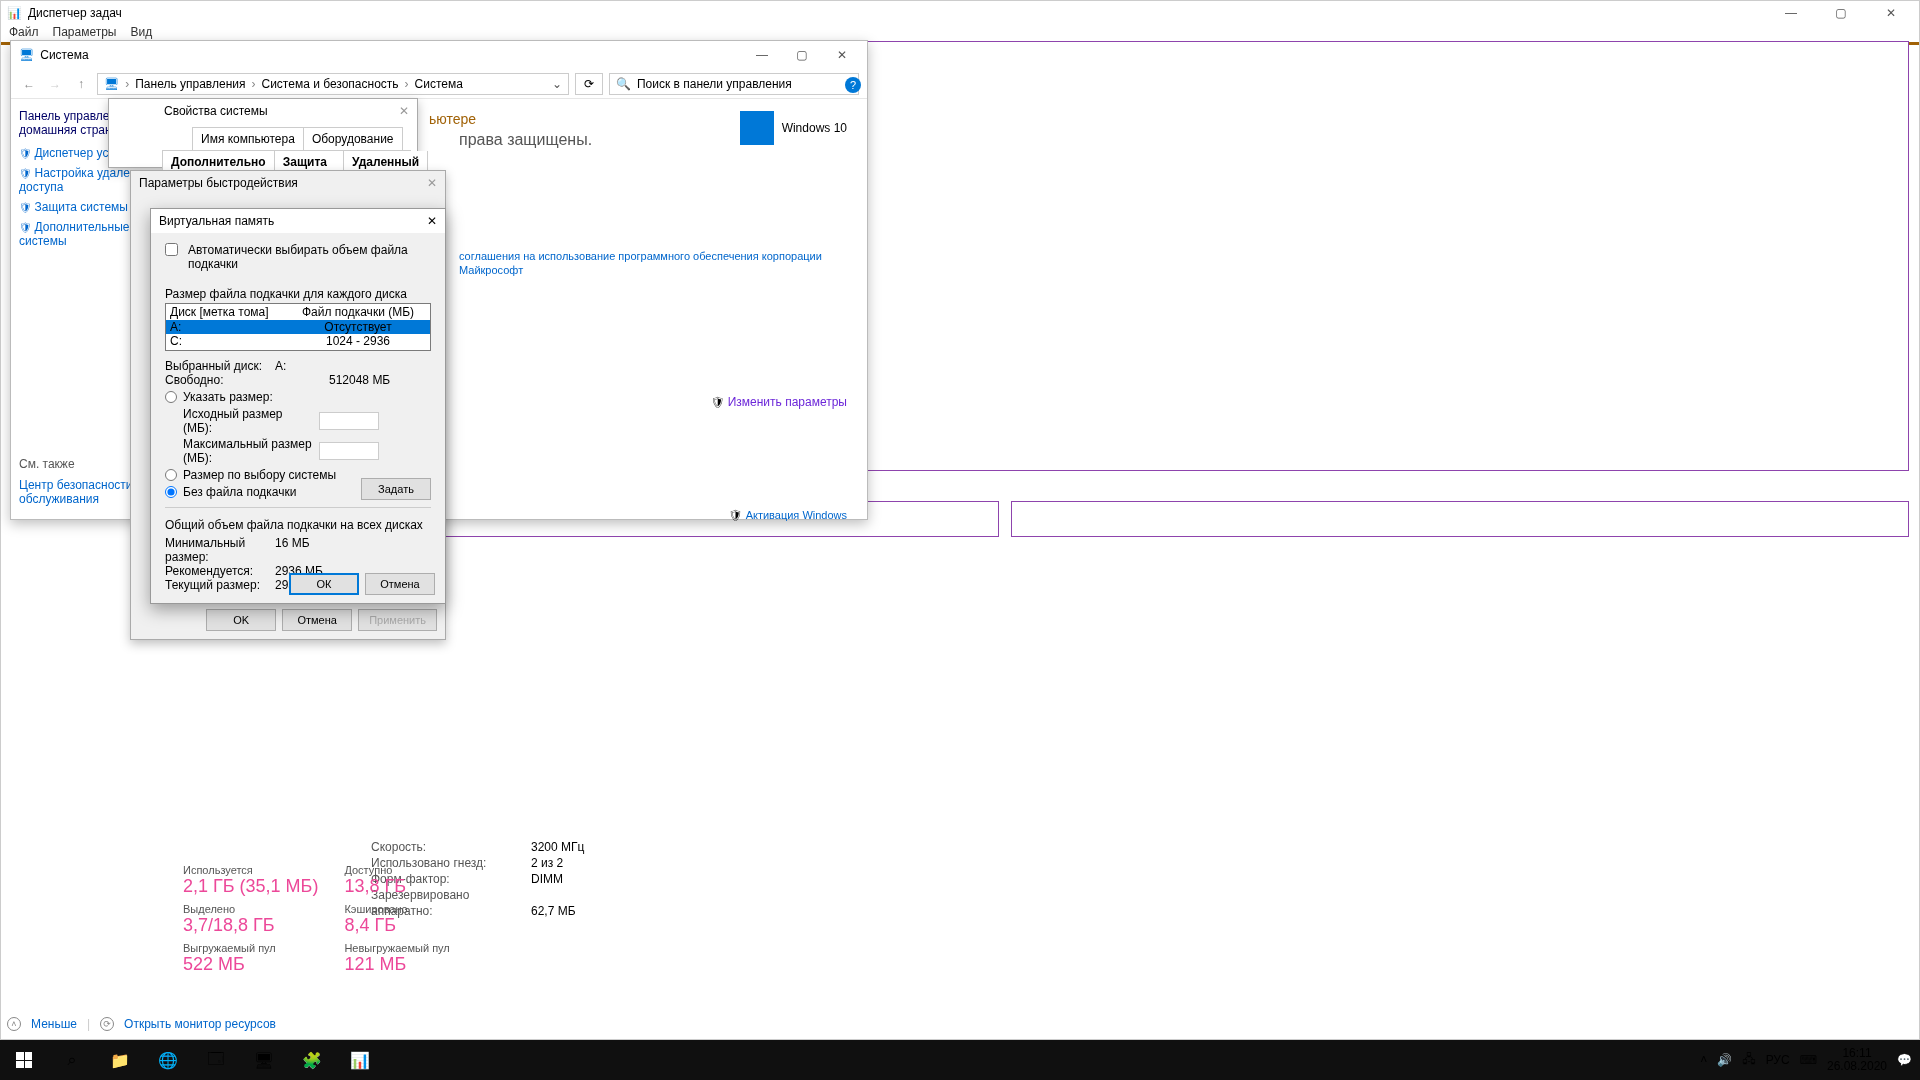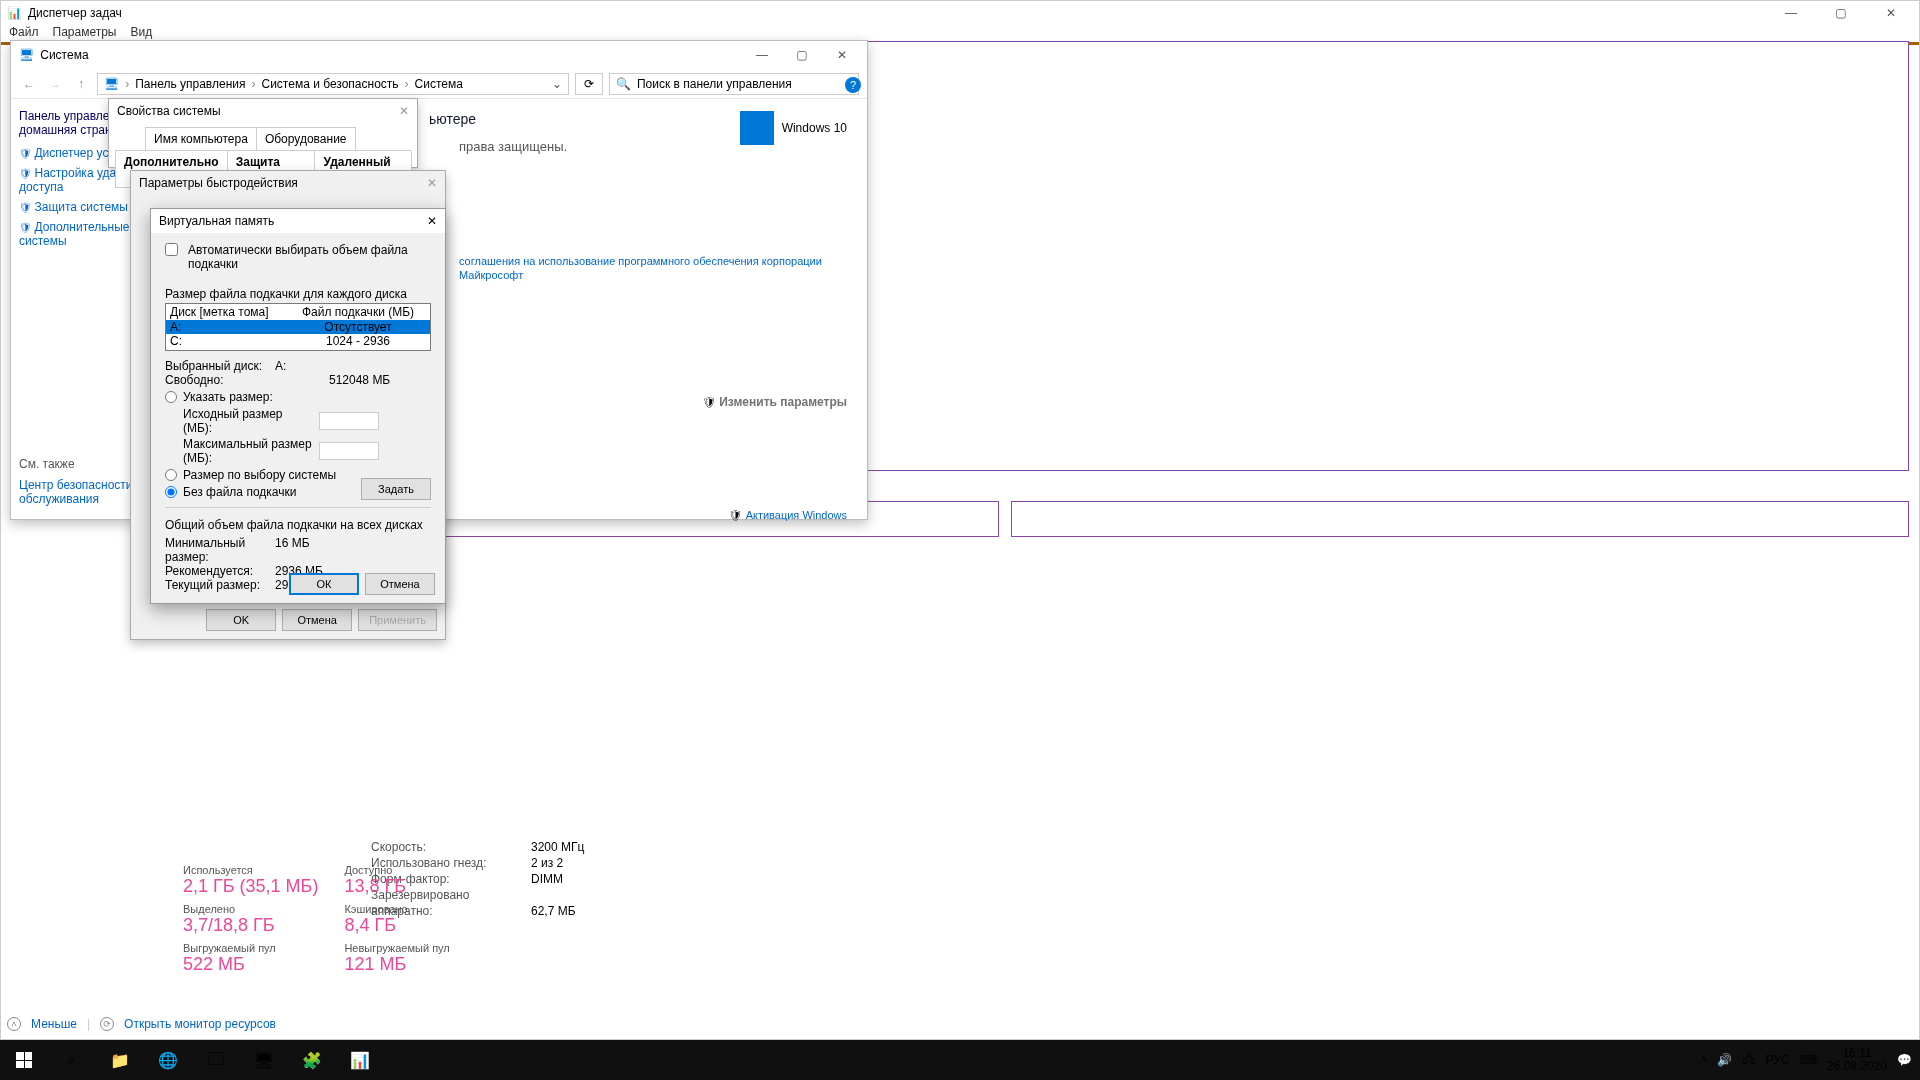--- a/index.html
+++ b/index.html
@@ -40,33 +40,33 @@
 .addr span.sep { color:#888;}
 .refresh { width:28px; height:22px; border:1px solid #ccc; display:flex; align-items:center; justify-content:center;}
 .search { width:250px; height:22px; border:1px solid #ccc; display:flex; align-items:center; padding:0 6px; gap:6px; font-size:11px; color:#888;}
 .sys-body { display:flex; height:calc(100% - 58px);}
 .sys-side { width:200px; padding:10px 8px; font-size:12px;}
 .sys-side a { color:#0066cc; display:block; padding:3px 0;}
 .sys-side a.shield::before { content:"🛡 "; font-size:10px;}
 .sys-side h5 { color:#006; font-size:12px; font-weight:normal; margin-bottom:6px;}
 .sys-side .seealso { position:absolute; bottom:10px; left:8px; width:190px; color:#555;}
 .sys-main { flex:1; padding:12px 18px; position:relative;}
-.sys-main h3 { font-size:14px; color:#0f172a; font-weight:normal;}
-.sys-main .rights { font-size:13px; color:#555; margin-top:12px;}
+.sys-main h3 { font-size:14px; color:#a16207; font-weight:normal;}
+.sys-main .rights { font-size:16px; color:#555; margin-top:4px;}
 .winlogo { position:absolute; right:20px; top:12px; font-size:32px; color:#0078d7; display:flex; align-items:center; gap:8px;}
 .winlogo .sq { width:34px; height:34px; background:#0078d7;}
 .sys-info td { font-size:11px; padding:2px 18px 2px 0;}
 .sys-link { color:#0066cc; font-size:11px;}
 .help-q { position:absolute; right:6px; top:36px; width:16px; height:16px; border-radius:50%; background:#0078d7; color:#fff; font-size:11px; text-align:center; line-height:16px;}
 .changeparams { position:absolute; right:20px; top:296px; font-size:11px;}
-.changeparams a{color:#737373;font-weight:bold;}
+.changeparams a{color:#6d28d9;}
 .activate { position:absolute; right:20px; top:410px; font-size:11px;}
 
 
-.props { position:absolute; left:108px; top:98px; width:310px; height:70px; background:#fff; border:1px solid #aaa; box-shadow:0 4px 10px rgba(0,0,0,.25);}
+.props { position:absolute; left:108px; top:98px; width:310px; height:70px; background:#fff; border:1px solid #aaa; box-shadow:0 4px 10px rgba(0,0,0,.25);padding-left:47px;}
 .props-title { height:24px; display:flex; align-items:center; padding:0 8px; color:#666; font-size:11px;}
 .props-title .spacer{flex:1;}
 .tabs { display:flex; border-bottom:1px solid #ccc; font-size:11px;}
 .tabs div { padding:4px 8px; border:1px solid #ccc; border-bottom:none; margin-right:-1px; background:#fff;}
 .tabs div.row2 { border-top:none;font-weight:bold;}
 .tabs-wrap { padding:4px 6px 0 6px;}
 
 
 .perf { position:absolute; left:130px; top:170px; width:316px; height:470px; background:#f0f0f0; border:1px solid #aaa; box-shadow:0 4px 10px rgba(0,0,0,.25);}
 .perf-title { height:24px; display:flex; align-items:center; padding:0 8px; color:#555; font-size:11px;}

